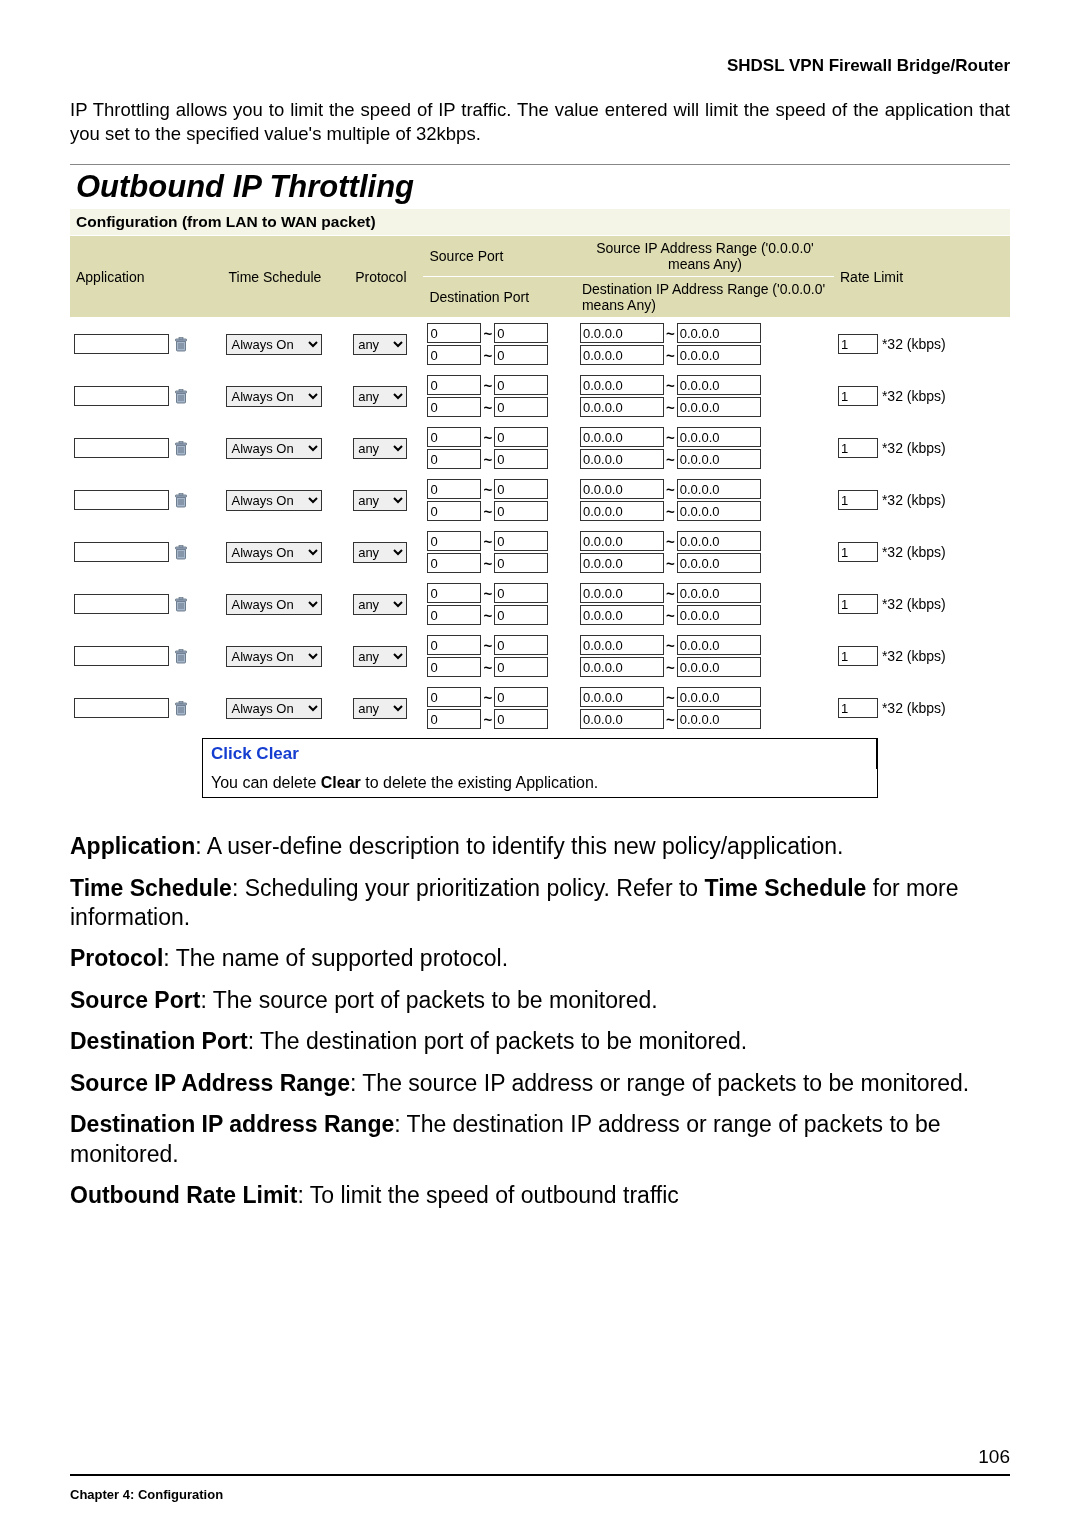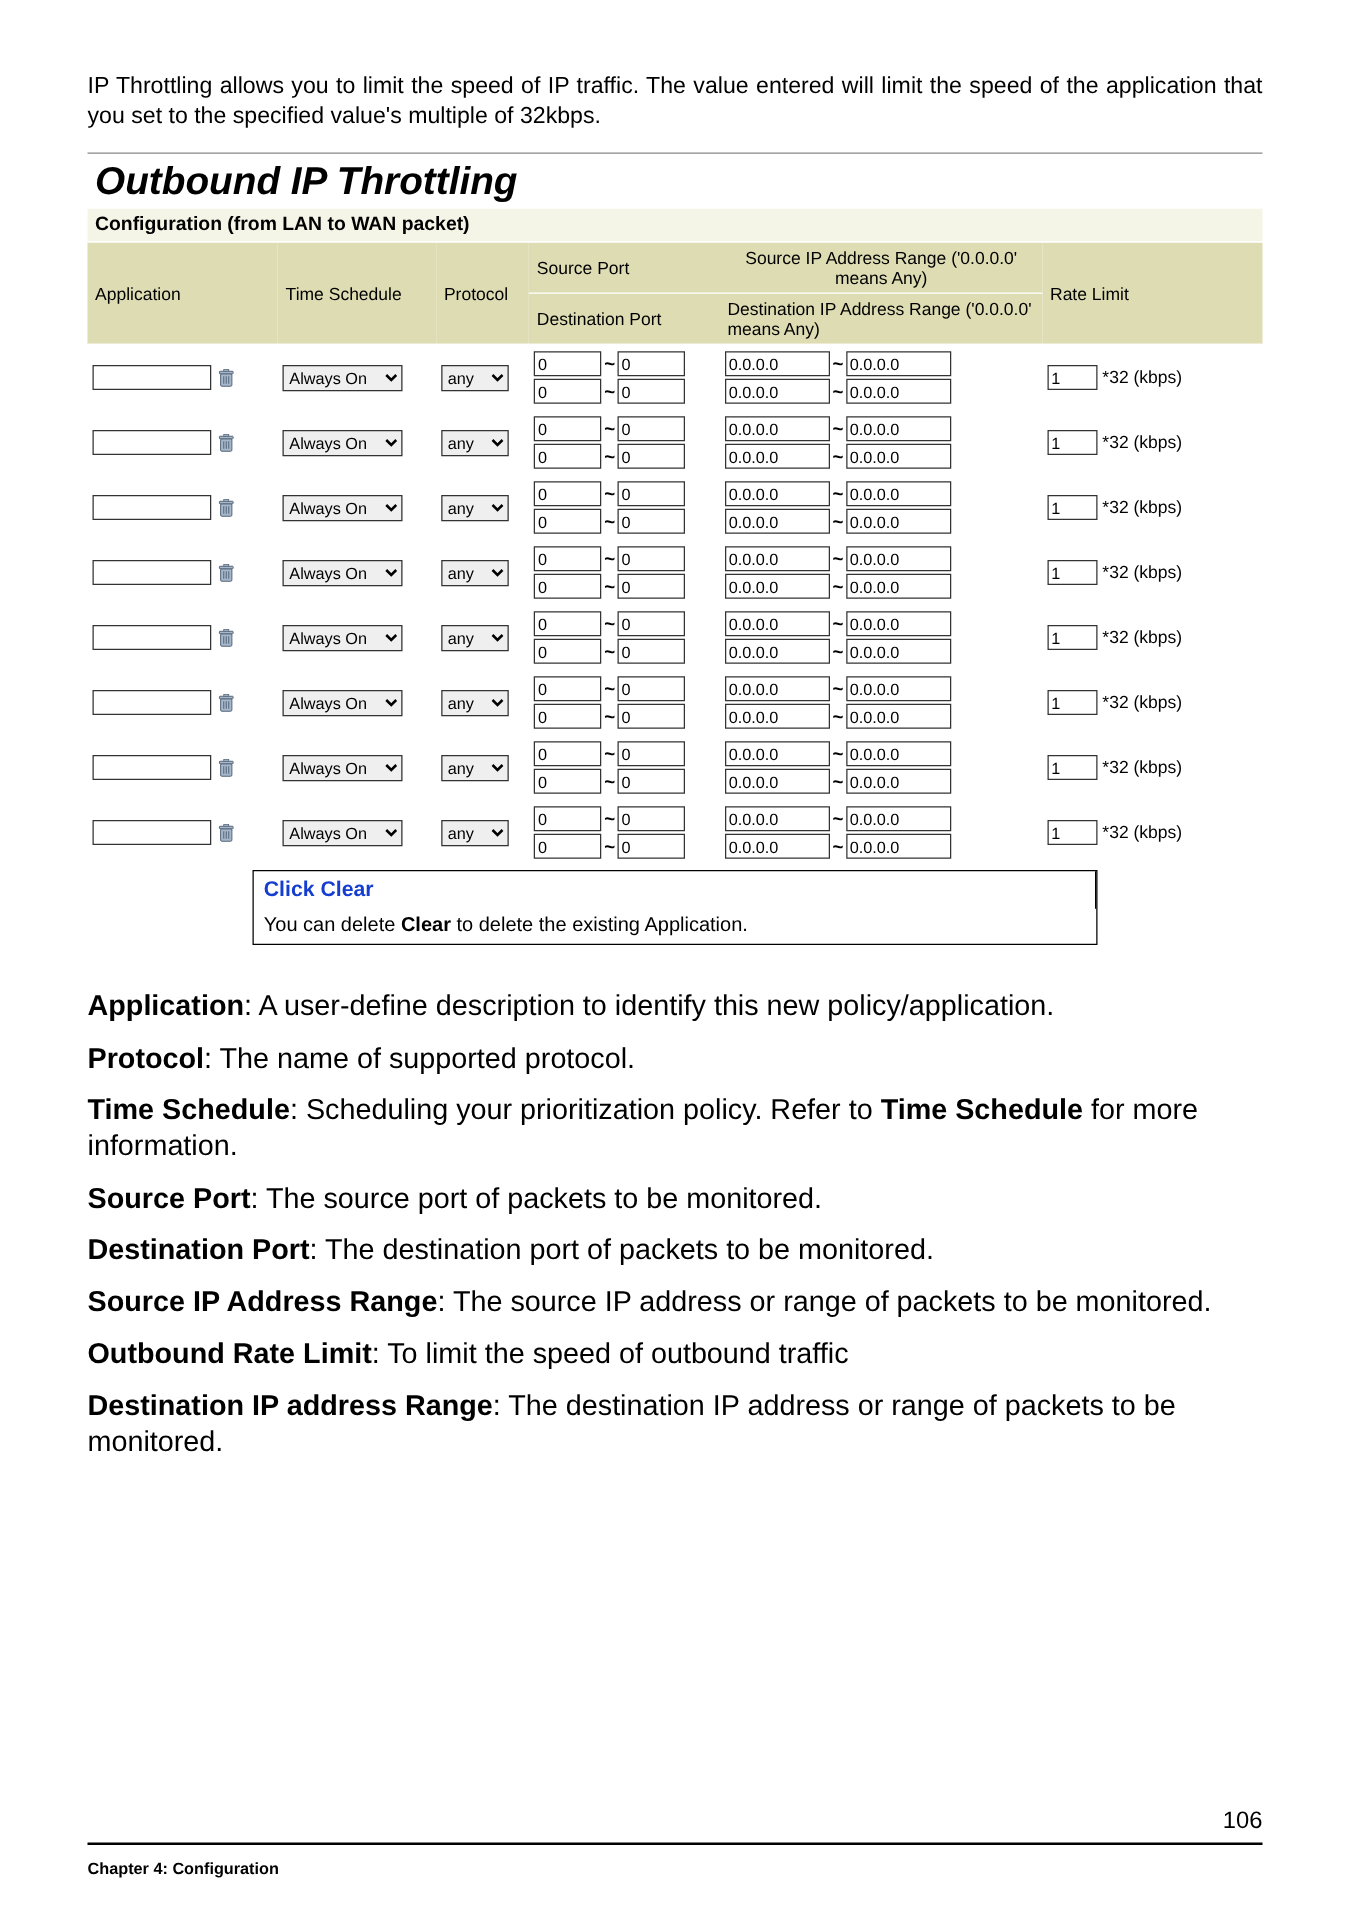--- a/index.html
+++ b/index.html
@@ -32,20 +32,21 @@
   .page-num { position: absolute; right: 70px; bottom: 60px; font-size: 19px; }
   .ftr-line { position: absolute; left: 70px; right: 70px; bottom: 52px; border-top: 2.5px solid #000; }
   .ftr-text { position: absolute; left: 70px; bottom: 26px; font-weight: bold; font-size: 13px; }
   .panel-border { border-top: 1px solid #888; }
   .headerwrap { background: #f4f5e6; }
 </style>
 </head>
 <body>
 
 <div class="page">
+  <div class="product-header">SHDSL VPN Firewall Bridge/Router</div>
   <p class="intro">IP Throttling allows you to limit the speed of IP traffic. The value entered will limit the speed of the application that you set to the specified value's multiple of 32kbps.</p>
 
   <div class="panel-border">
     <div class="panel-title">Outbound IP Throttling</div>
     <div class="subtitle headerwrap">Configuration (from LAN to WAN packet)</div>
 
     <table class="cfgtable">
       <thead>
         <tr>
           <th rowspan="2" style="width:130px;">Application</th>
@@ -363,25 +364,25 @@
 
   <div class="callout-box">
     <div class="callout-label">Click Clear</div>
     <div class="callout-text">
       <span>You can delete </span><b>Clear</b><span> to delete the existing Application.</span>
     </div>
   </div>
 
   <div class="desc-list" id="desc-list">
       <p><b>Application</b>: A user-define description to identify this new policy/application.</p>
+      <p><b>Time Schedule</b>: Scheduling your prioritization policy. Refer to <b>Time Schedule</b> for more information.</p>
       <p><b>Protocol</b>: The name of supported protocol.</p>
-      <p><b>Time Schedule</b>: Scheduling your prioritization policy. Refer to <b>Time Schedule</b> for more information.</p>
       <p><b>Source Port</b>: The source port of packets to be monitored.</p>
       <p><b>Destination Port</b>: The destination port of packets to be monitored.</p>
       <p><b>Source IP Address Range</b>: The source IP address or range of packets to be monitored.</p>
+      <p><b>Destination IP address Range</b>: The destination IP address or range of packets to be monitored.</p>
       <p><b>Outbound Rate Limit</b>: To limit the speed of outbound traffic</p>
-      <p><b>Destination IP address Range</b>: The destination IP address or range of packets to be monitored.</p>
     </div>
 
   <div class="page-num">106</div>
   <div class="ftr-line"></div>
   <div class="ftr-text">Chapter 4: Configuration</div>
 </div>
 
 </body></html>

